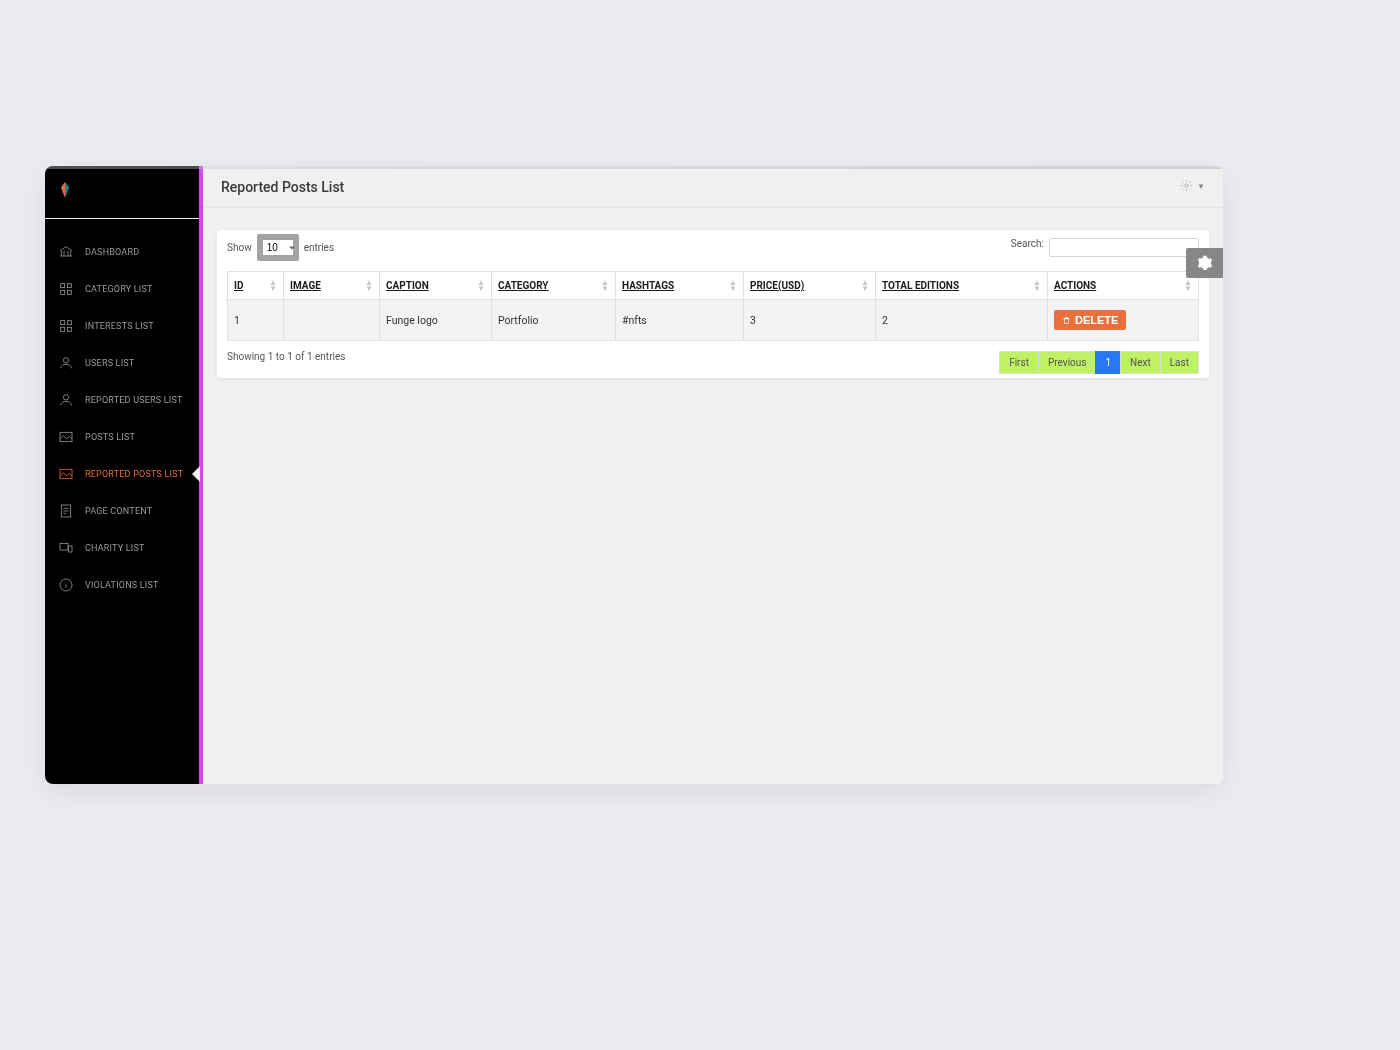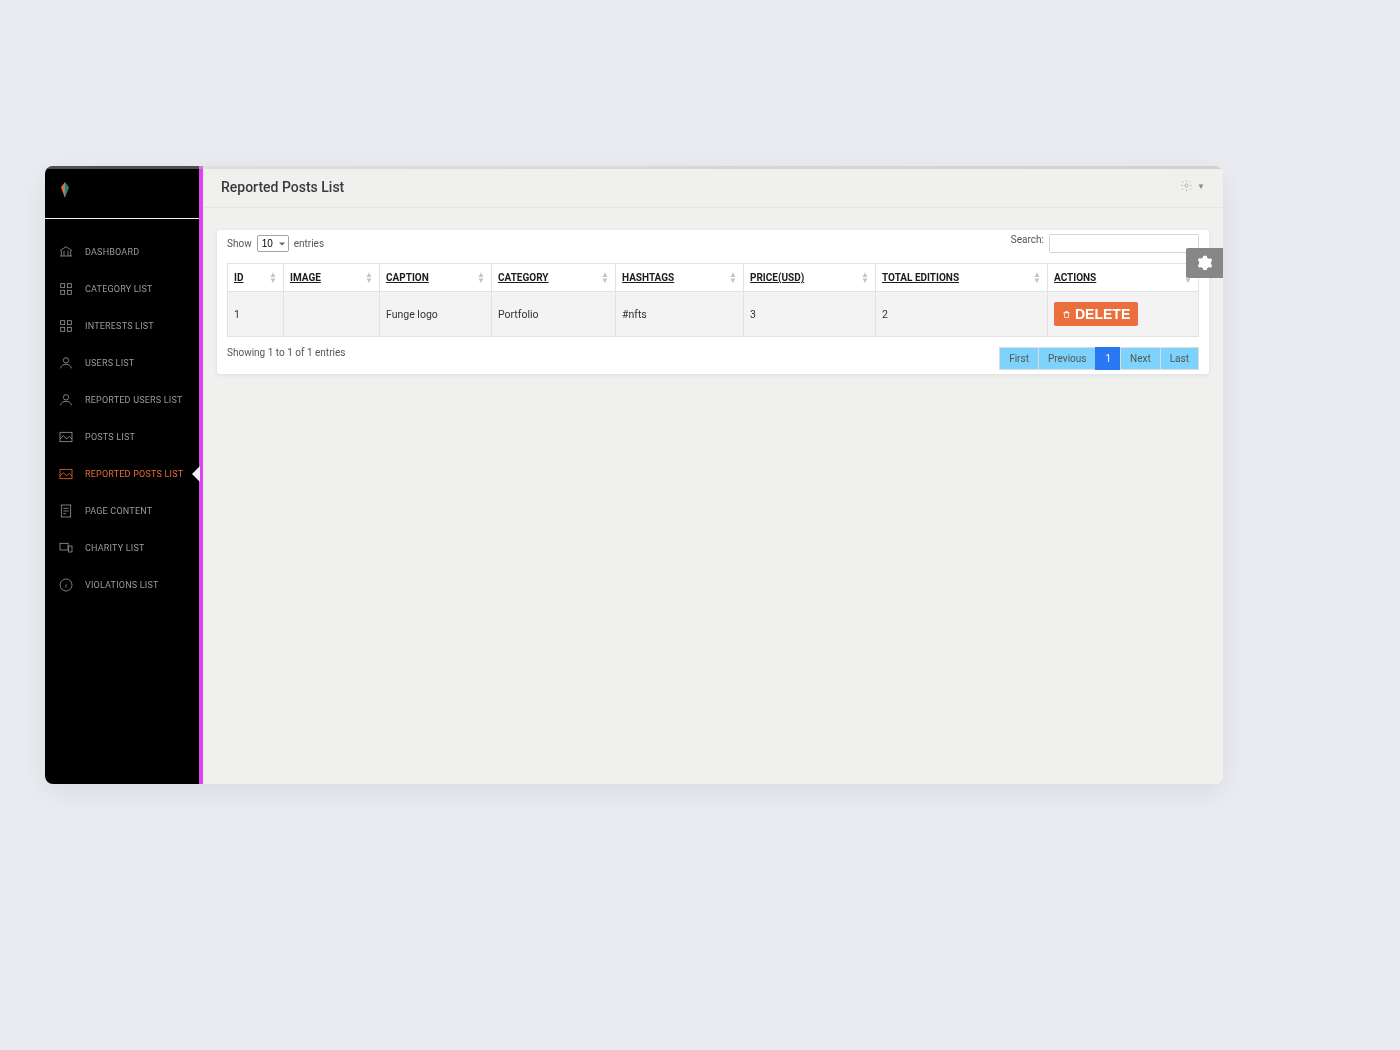--- a/index.html
+++ b/index.html
@@ -109,21 +109,21 @@
   align-items:center;
   font-size: 10px;
   color: #555;
   margin-bottom: 10px;
 }
 .entries-sel {
   display:flex; align-items:center; gap:5px;
 }
 .entries-sel select {
   font-size: 10px;
-  border: 1px solid #a3a3a3;
+  border: 6px solid #a3a3a3;
   border-radius: 2px;
   padding: 2px 14px 2px 4px;
   background: #fff;
   appearance:none;
   position: relative;
 }
 .entries-wrap { position:relative; display:inline-block; }
 .entries-wrap::after {
   content:"";
   position:absolute;
@@ -188,21 +188,21 @@
   border:1px solid #e2e2e2;
   background:#f3f3f3;
   color:#333;
 }
 .btn-del {
   background:#ea6f3d;
   color:#fff;
   border:none;
   border-radius:2px;
   padding:4px 8px;
-  font-size:14px;
+  font-size:11px;
   font-weight:700;
   display:inline-flex;
   align-items:center;
   gap:4px;
   cursor:pointer;
 }
 .btn-del svg { width:9px; height:9px; fill:#fff; }
 
 .footer {
   display:flex;
@@ -212,21 +212,21 @@
   font-size:10px;
   color:#555;
 }
 .pager { display:flex; }
 .pager a {
   display:inline-flex;
   align-items:center;
   padding:5px 9px;
   border:1px solid #dcdcdc;
   margin-left:-1px;
-  background:#7dd3fc;
+  background:#bef264;
   color:#555;
   font-size:10px;
   cursor:pointer;
 }
 .pager a.active { background:#2a77f4; border-color:#2a77f4; color:#fff; }
 
 .floating-gear {
   position:absolute;
   right:0;
   top:82px;

